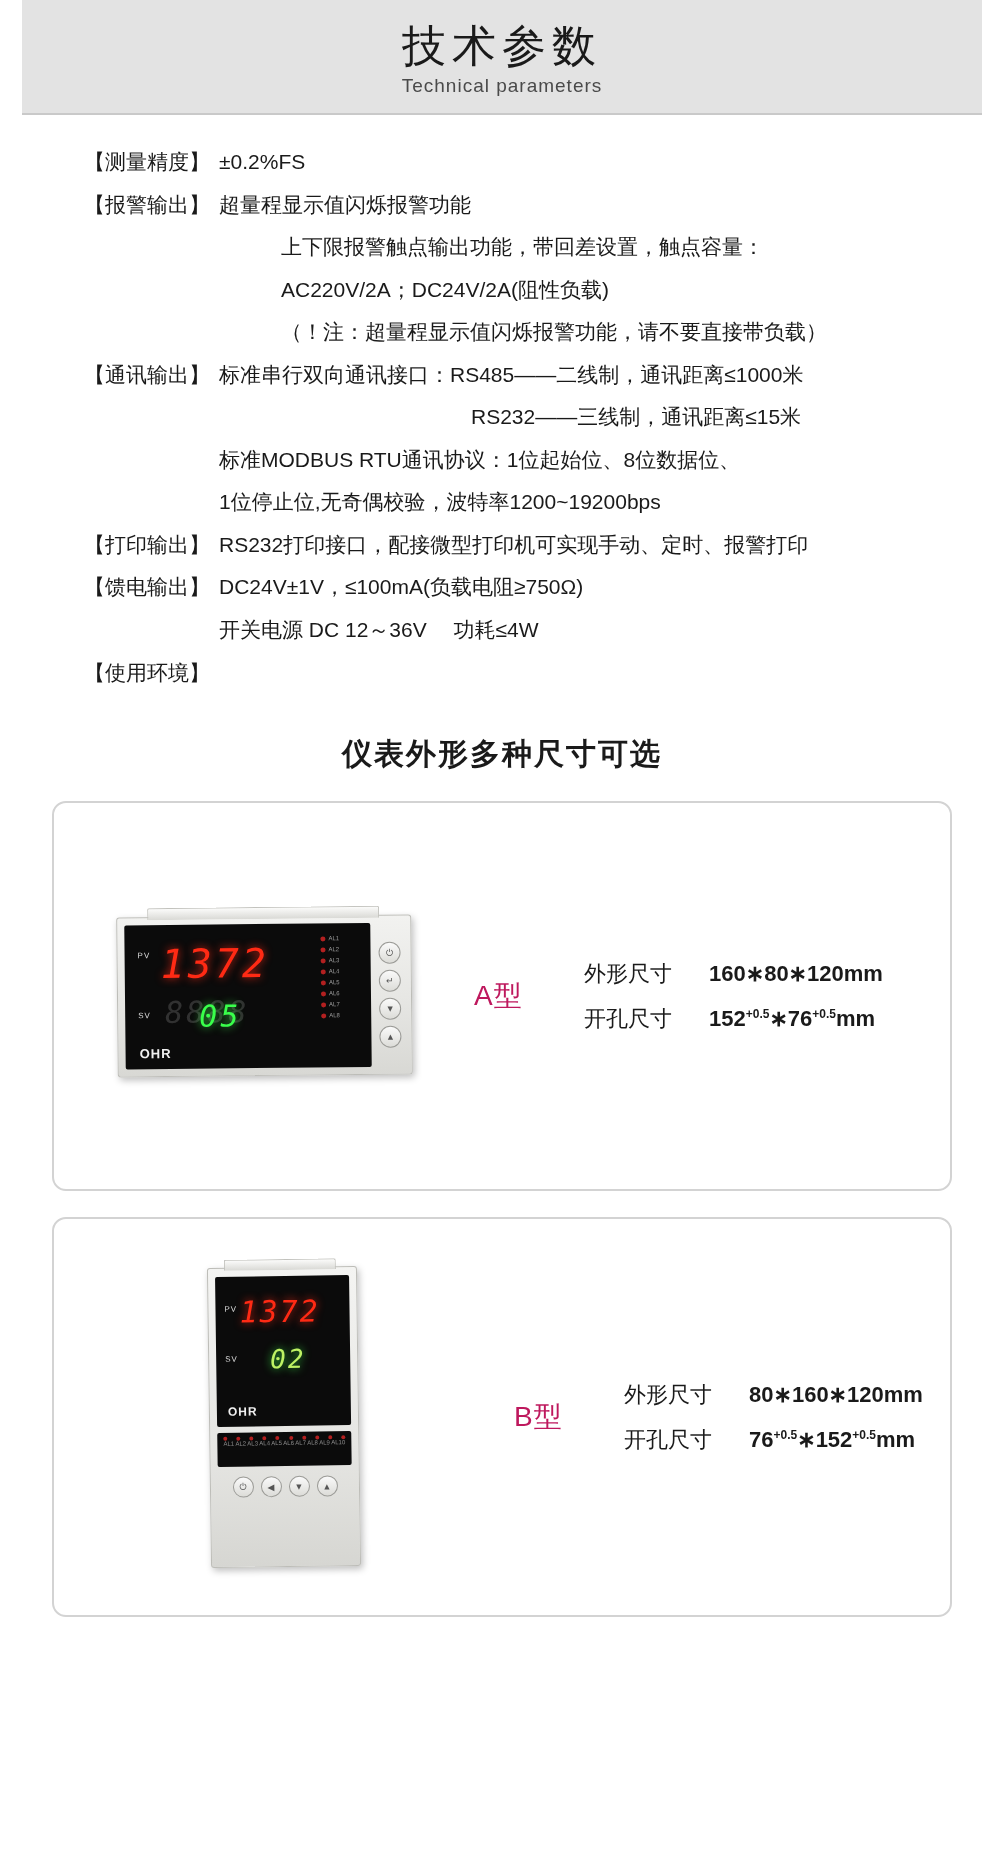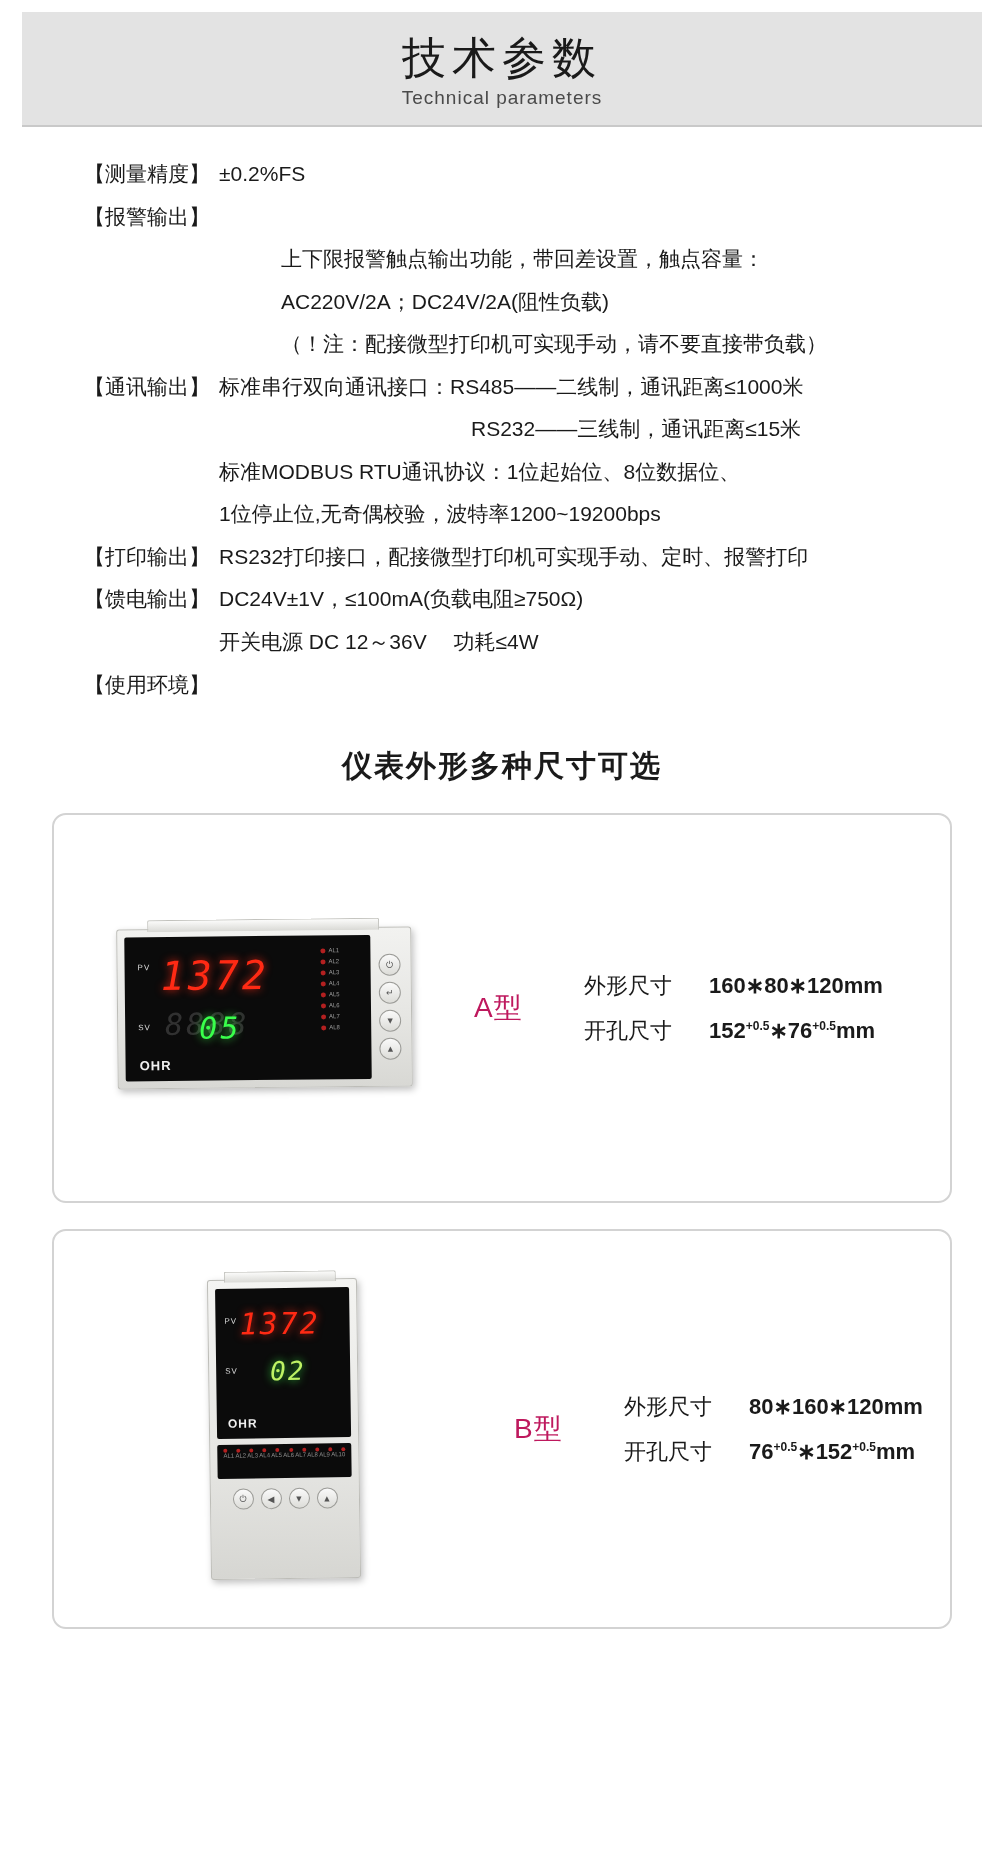--- a/index.html
+++ b/index.html
@@ -7,21 +7,21 @@
     padding: 0;
   }
   body {
     width: 990px;
     background: #ffffff;
     font-family: "Liberation Sans", sans-serif;
     color: #1a1a1a;
   }
   .page {
     width: 960px;
-    margin: 12px auto;
+    margin: 0 auto;
     position: relative;
     padding-left: 14px;
   }
 
   
   .header {
     background: #e3e3e3;
     padding: 18px 0 16px 0;
     text-align: center;
   }
@@ -389,24 +389,25 @@
 
   <div class="specs">
 
     <div class="spec-row">
       <div class="spec-label">【测量精度】</div>
       <div class="spec-value">±0.2%FS</div>
     </div>
 
     <div class="spec-row">
       <div class="spec-label">【报警输出】</div>
+      <div class="spec-value">超量程显示值闪烁报警功能</div>
     </div>
     <div class="spec-cont indent-deep">上下限报警触点输出功能，带回差设置，触点容量：</div>
     <div class="spec-cont indent-deep">AC220V/2A；DC24V/2A(阻性负载)</div>
-    <div class="spec-cont indent-deep">（！注：配接微型打印机可实现手动，请不要直接带负载）</div>
+    <div class="spec-cont indent-deep">（！注：超量程显示值闪烁报警功能，请不要直接带负载）</div>
 
     <div class="spec-row">
       <div class="spec-label">【通讯输出】</div>
       <div class="spec-value">标准串行双向通讯接口：RS485——二线制，通讯距离≤1000米</div>
     </div>
     <div class="spec-cont indent-rs232">RS232——三线制，通讯距离≤15米</div>
     <div class="spec-cont">标准MODBUS RTU通讯协议：1位起始位、8位数据位、</div>
     <div class="spec-cont">1位停止位,无奇偶校验，波特率1200~19200bps</div>
 
     <div class="spec-row">

